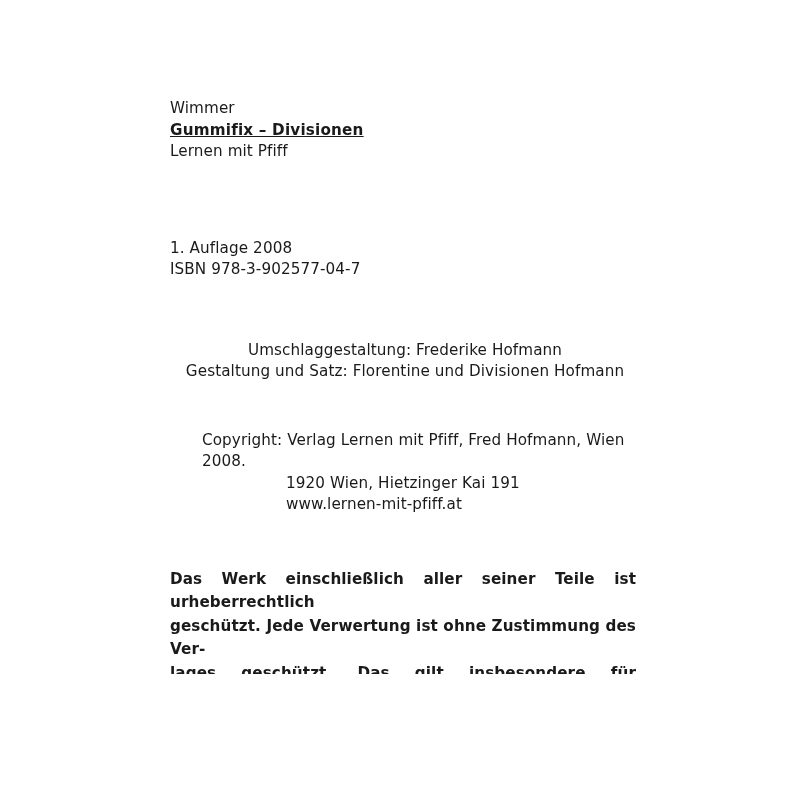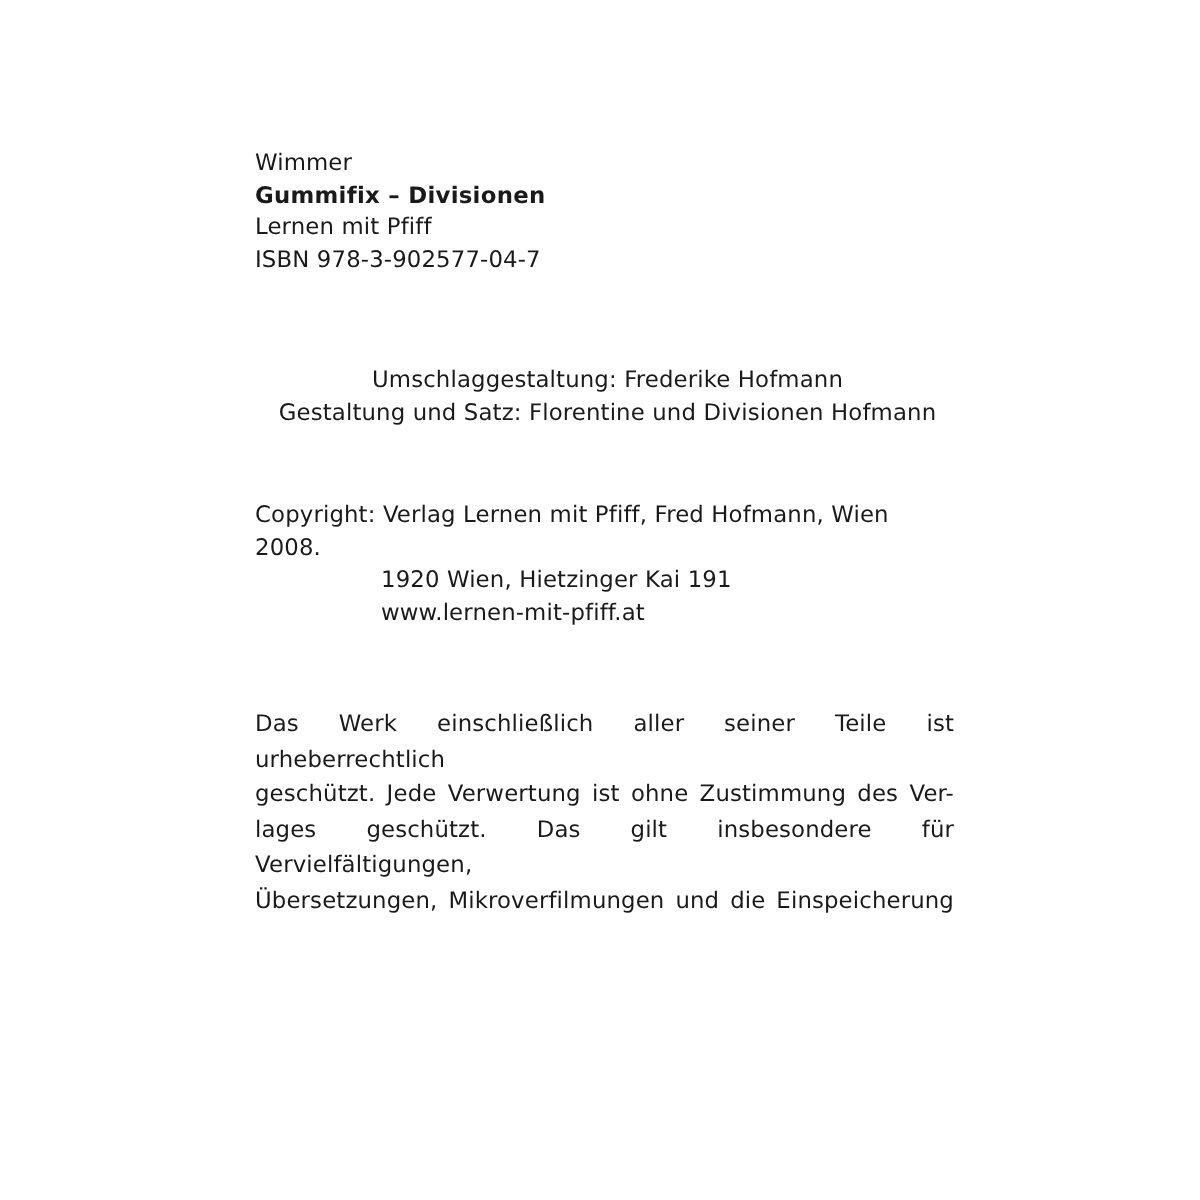--- a/index.html
+++ b/index.html
@@ -31,59 +31,64 @@
   }
   .line {
     font-size: 15.2px;
     line-height: 21.5px;
     letter-spacing: 0.1px;
     white-space: pre-wrap;
   }
   .line.bold {
     font-weight: bold;
     letter-spacing: 0.2px;
+    text-decoration: underline;
   }
 
   
   .blk-title      { margin-top: 0px; }
   .blk-edition    { margin-top: 75px; }
   .blk-isbn       { }
   .blk-credits    { margin-top: 59px; text-align: center; }
-  .blk-copyright  { margin-top: 47px; }
+  .blk-copyright  { margin-top: 47px; margin-left: 32px; }
   .blk-legal      { margin-top: 52px; }
 
   
   .indent-1 { padding-left: 84px; }
 
   
   .legal {
     font-size: 15.2px;
     line-height: 23.5px;
     letter-spacing: 0.1px;
     width: 466px;
   }
   .legal .jline {
     display: block;
     text-align: justify;
     text-align-last: justify;
     white-space: pre-wrap;
+    font-weight: bold;
   }
 </style>
 </head>
 <body>
 
 <div class="page">
   <div class="content">
 
     <div class="block blk-title">
       <div class="line">Wimmer</div>
       <div class="line bold">Gummifix – Divisionen</div>
       <div class="line">Lernen mit Pfiff</div>
     </div>
 
+    <div class="block blk-edition">
+      <div class="line">1. Auflage 2008</div>
+    </div>
 
     <div class="block blk-isbn">
       <div class="line">ISBN 978-3-902577-04-7</div>
     </div>
 
     <div class="block blk-credits">
       <div class="line">Umschlaggestaltung: Frederike Hofmann</div>
       <div class="line">Gestaltung und Satz: Florentine und Divisionen Hofmann</div>
     </div>
 

